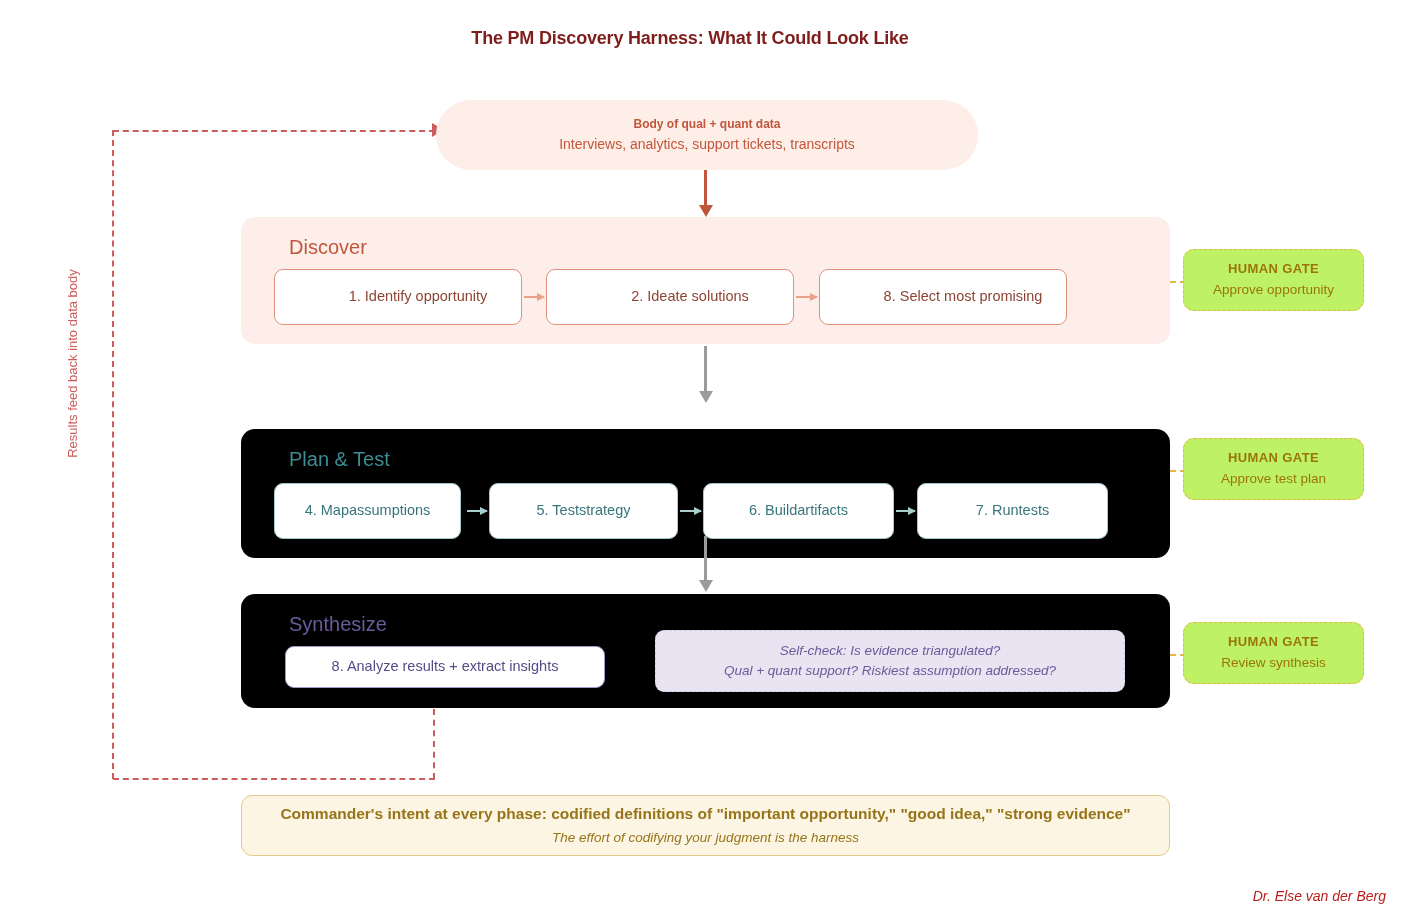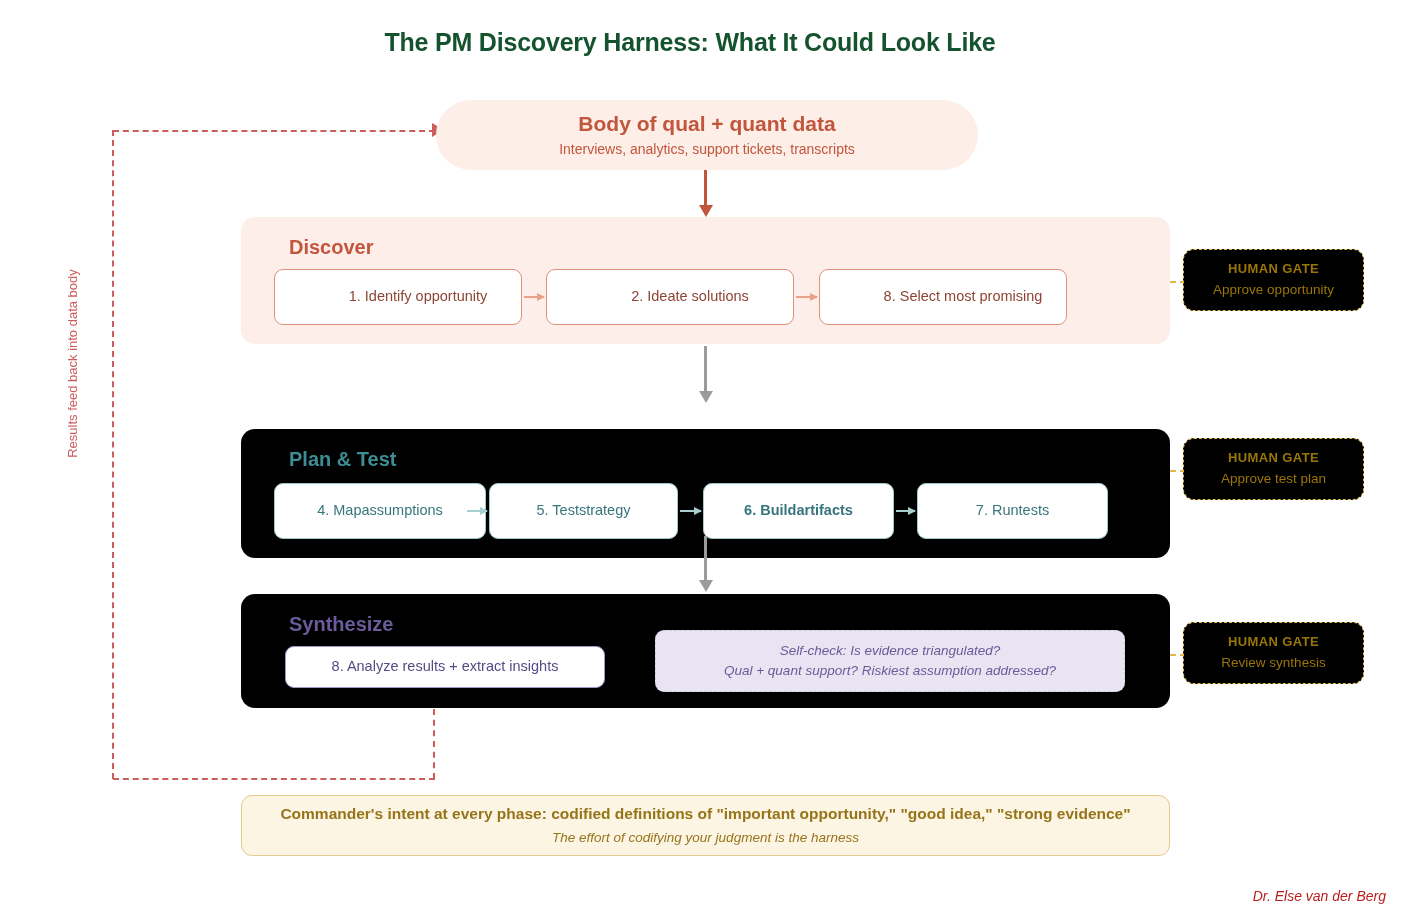--- a/index.html
+++ b/index.html
@@ -19,43 +19,43 @@
     inset: 0;
   }
 
   
   .page-title {
     position: absolute;
     left: 0;
     top: 28px;
     width: 1380px;
     text-align: center;
-    font-size: 25px;
+    font-size: 18px;
     font-weight: bold;
-    color: #14532d;
+    color: #7f1d1d;
     letter-spacing: -0.2px;
   }
 
   
   .data-body {
     position: absolute;
     left: 436px;
     top: 100px;
     width: 542px;
     height: 70px;
     border-radius: 36px;
     background: #fdeee8;
     display: flex;
     flex-direction: column;
     align-items: center;
     justify-content: center;
     box-sizing: border-box;
   }
   .data-body-title {
-    font-size: 21px;
+    font-size: 12px;
     font-weight: bold;
     color: #c2563c;
     line-height: 1.25;
   }
   .data-body-sub {
     font-size: 14px;
     color: #c2563c;
     margin-top: 4px;
     line-height: 1.25;
   }
@@ -82,21 +82,21 @@
   .band-synth {
     top: 594px;
     height: 114px;
     background: #000000;
   }
   .band-heading {
     position: absolute;
     left: 48px;
     top: 18px;
     font-size: 20px;
-    font-weight: bold;
+    font-weight: normal;
     line-height: 1.2;
   }
   .band-discover .band-heading { color: #c2563c; }
   .band-plan .band-heading { color: #3e8c94; }
   .band-synth .band-heading { color: #6a5b9a; }
 
   
   .step {
     position: absolute;
     background: #ffffff;
@@ -127,23 +127,23 @@
     top: 52px;
     height: 42px;
     border: 1.6px solid #a396c9;
     color: #574a85;
   }
 
   .d1 { left: 33px;  width: 248px; }
   .d2 { left: 305px; width: 248px; }
   .d3 { left: 578px; width: 248px; }
 
-  .p1 { left: 33px;  width: 212px; }
+  .p1 { left: 33px;  width: 187px; }
   .p2 { left: 248px; width: 189px; }
-  .p3 { left: 462px; width: 191px; font-weight: bold; }
+  .p3 { left: 462px; width: 191px; }
   .p4 { left: 676px; width: 191px; }
 
   .s1 { left: 33px; width: 320px; margin-left: 11px; }
 
   
   .selfcheck {
     position: absolute;
     left: 414px;
     top: 36px;
     width: 470px;
@@ -228,21 +228,21 @@
   }
   .va-gray2::after { border-top: 12px solid #9b9b9b; }
 
   
   .gate {
     position: absolute;
     left: 1183px;
     width: 181px;
     height: 62px;
     border-radius: 11px;
-    background: #000000;
+    background: #bef264;
     border: 1.6px dashed #e0b84c;
     box-sizing: border-box;
     display: flex;
     flex-direction: column;
     align-items: center;
     justify-content: center;
   }
   .gate-title {
     font-size: 13px;
     font-weight: bold;

